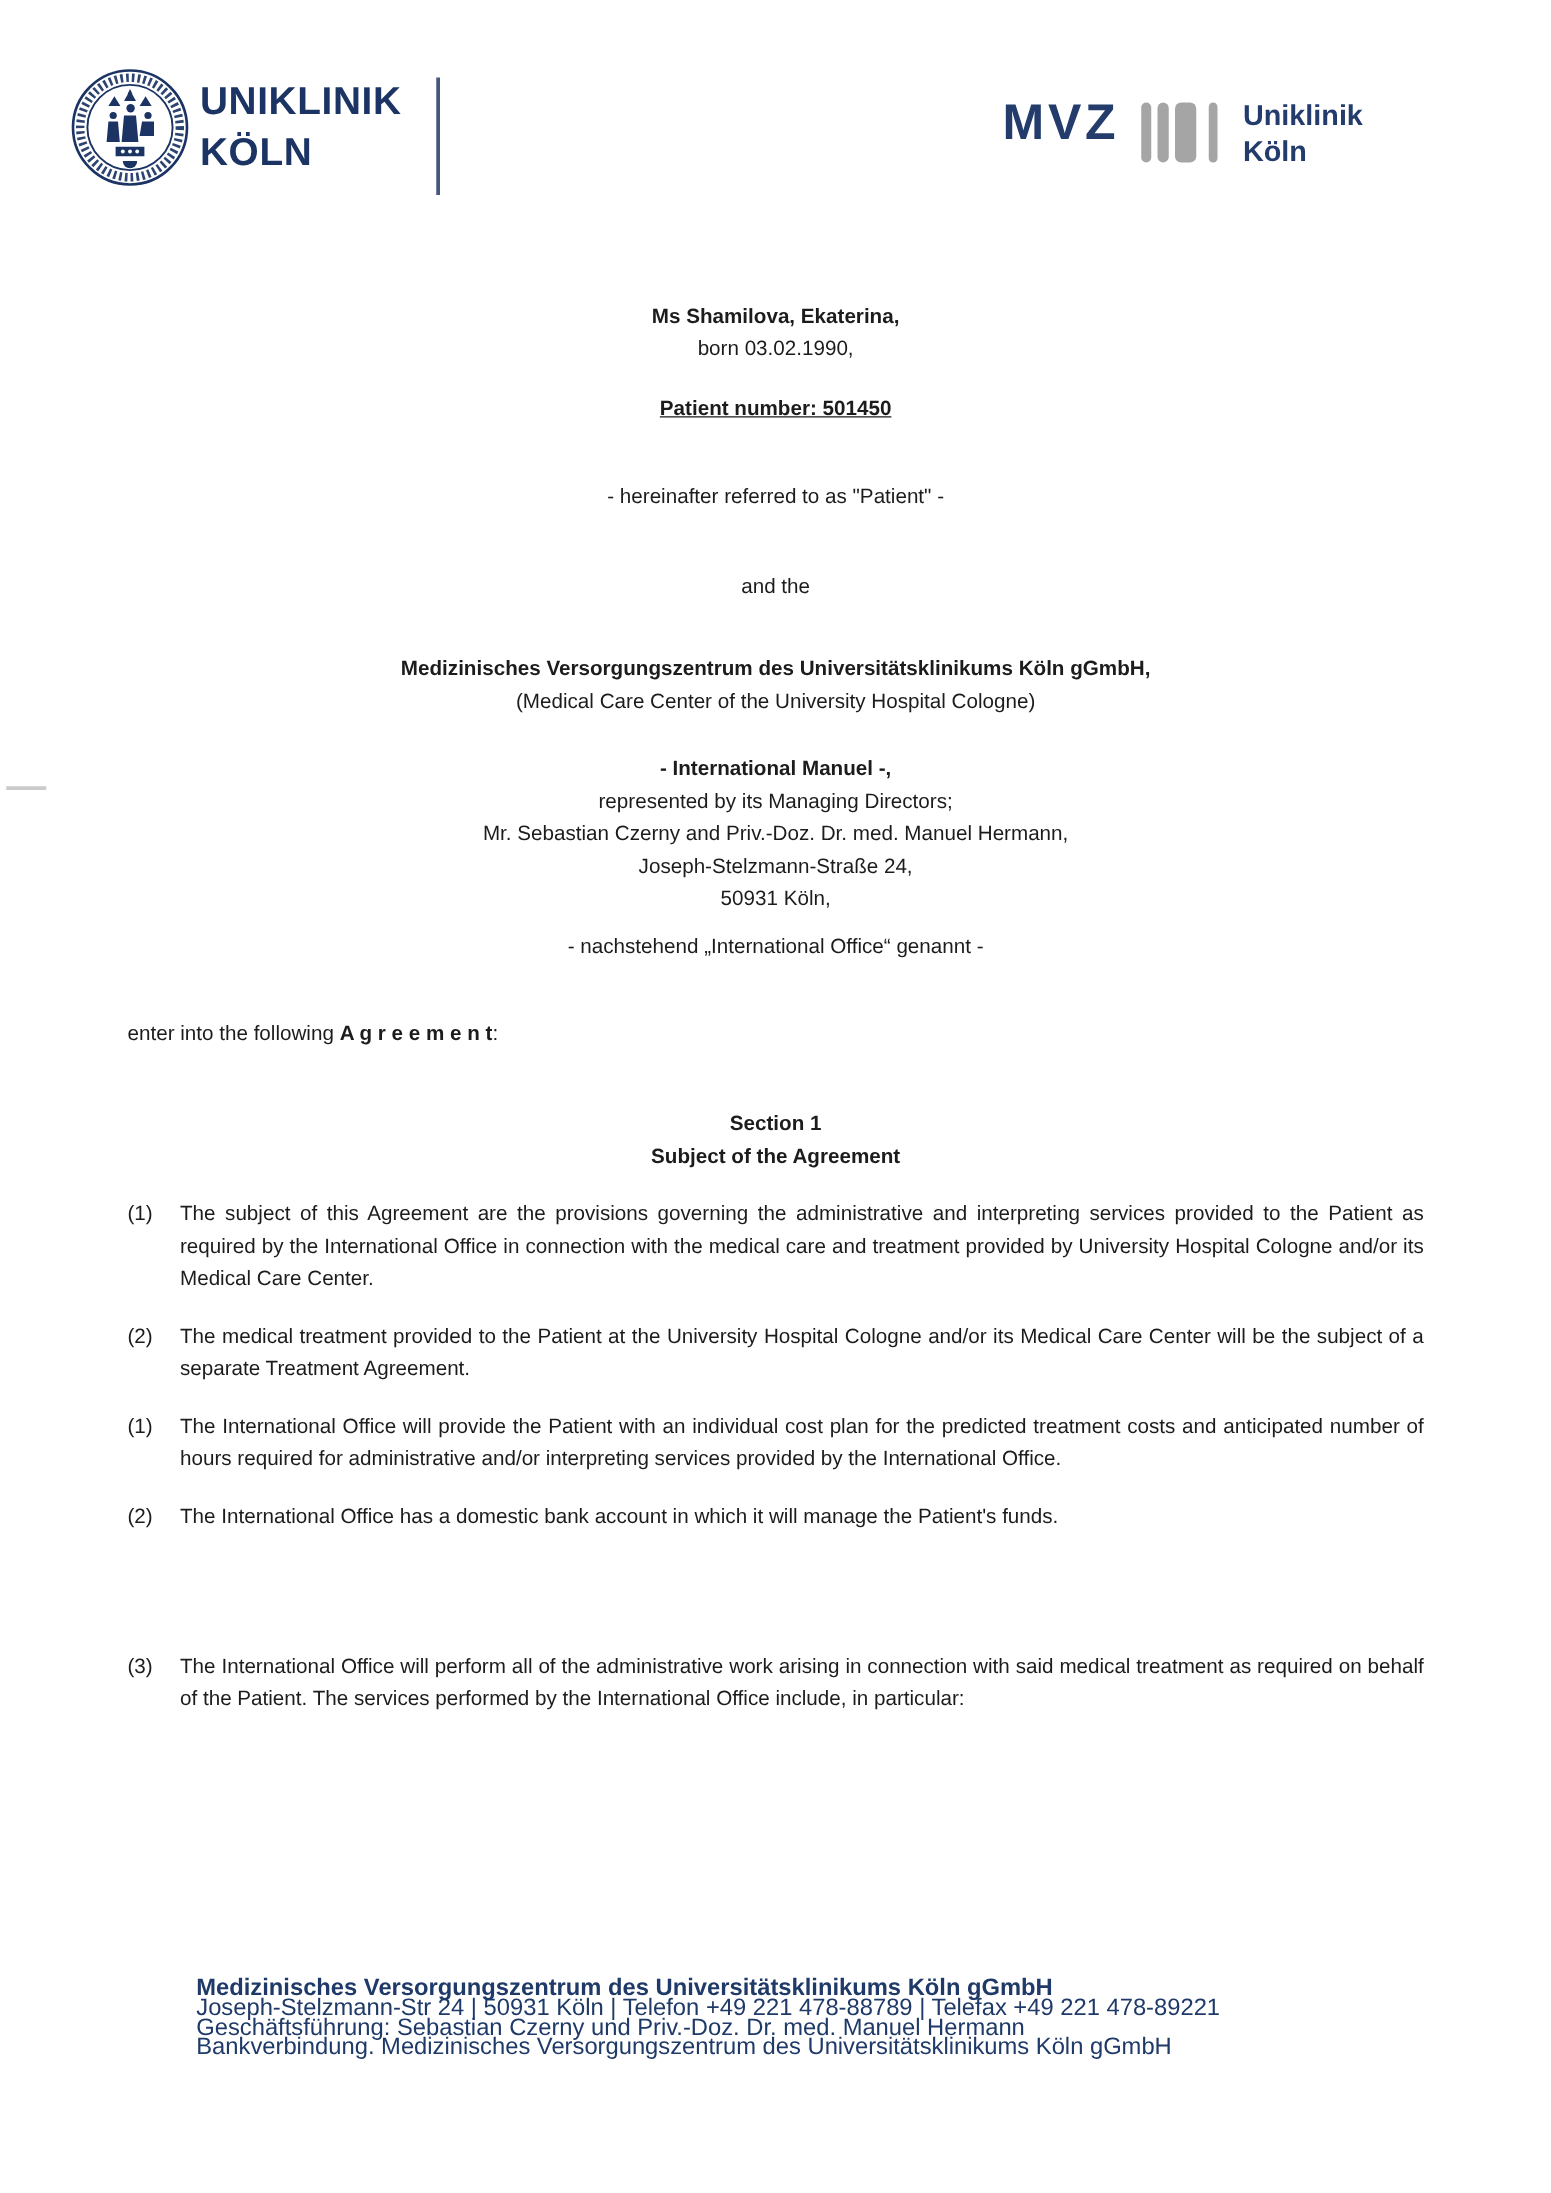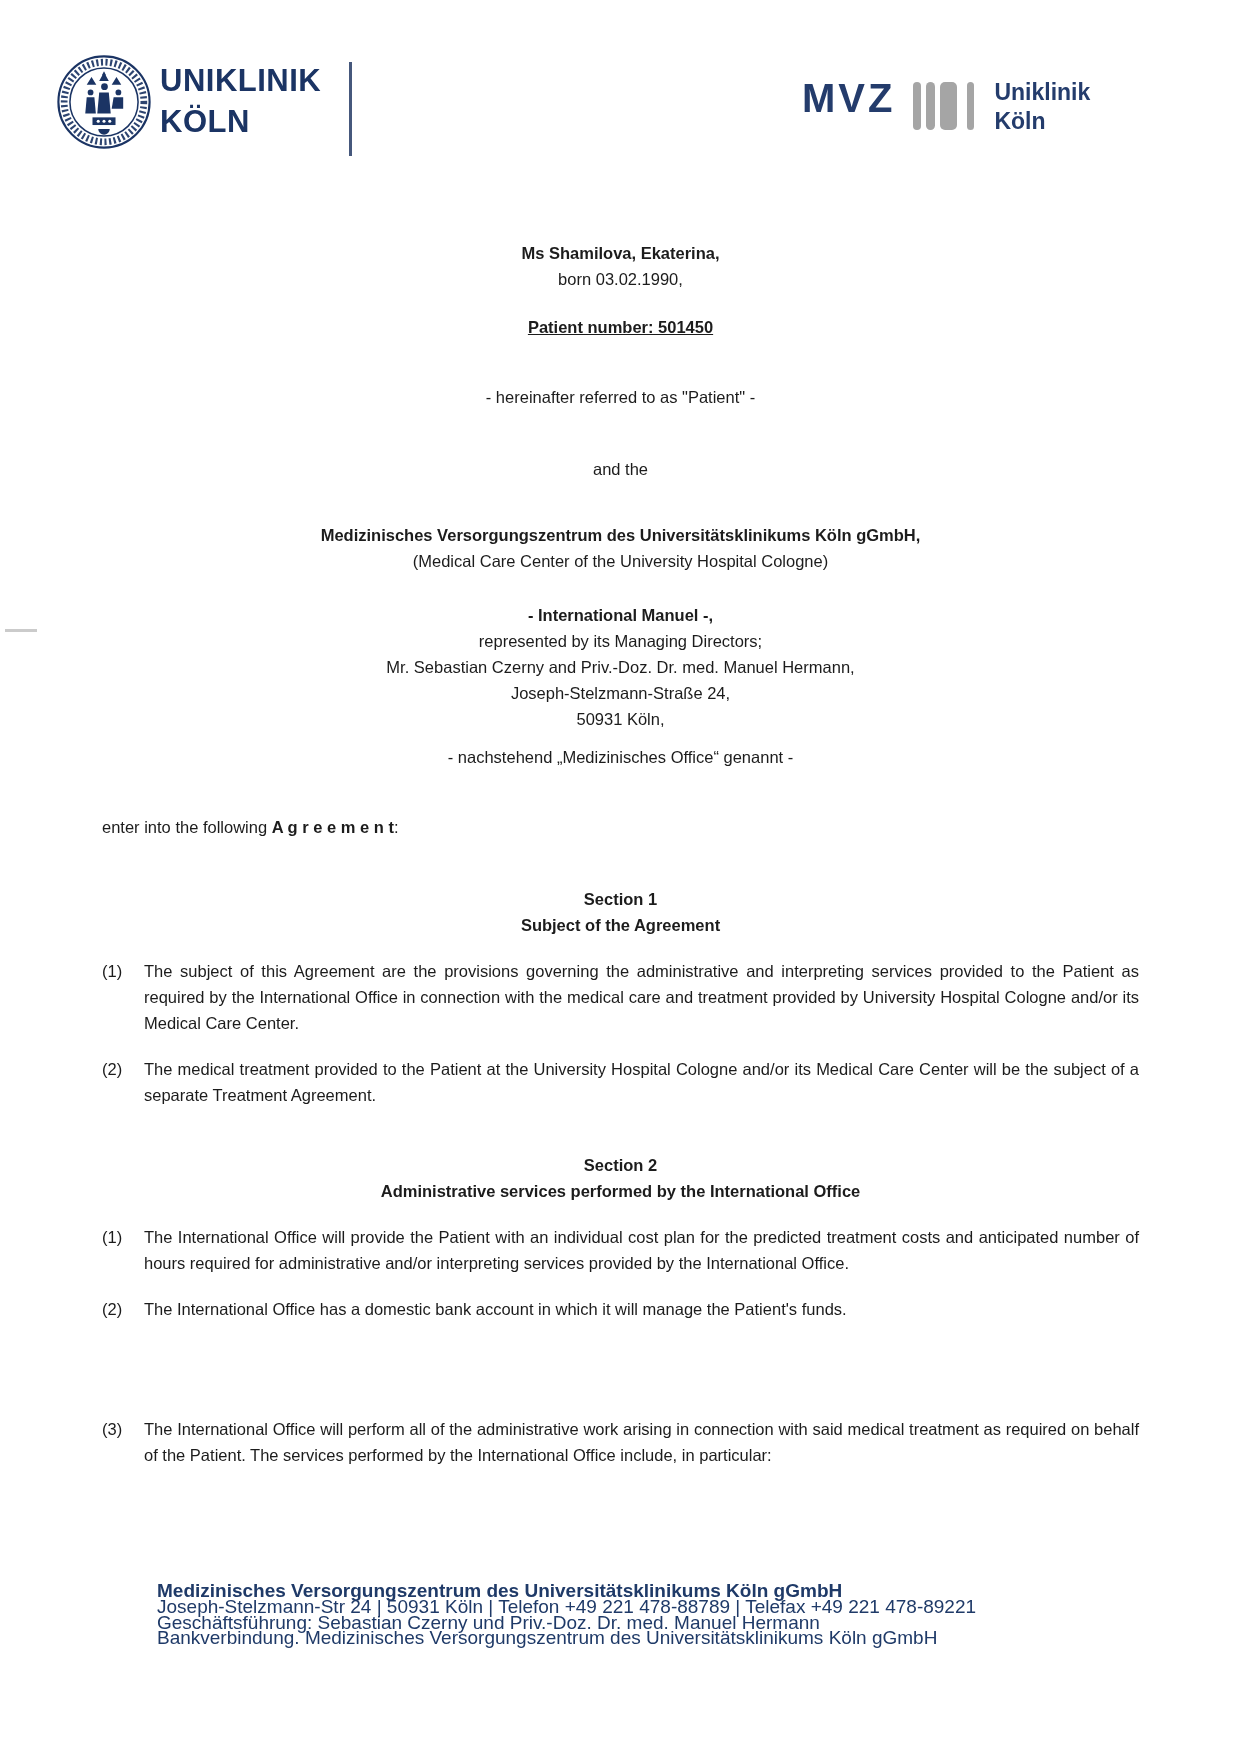--- a/index.html
+++ b/index.html
@@ -6,20 +6,21 @@
   html, body { background: #ffffff; }
   .page {
     position: relative;
     width: 1241px;
     height: 1754px;
     margin: 0 auto;
     background: #ffffff;
     font-family: "Liberation Sans", sans-serif;
     color: #1c1c1c;
     overflow: hidden;
+    border-radius: 17px;
   }
 
   
   .header { position: relative; height: 155px; }
   .seal { position: absolute; left: 56px; top: 54px; width: 96px; height: 96px; }
   .uk-wordmark {
     position: absolute; left: 160px; top: 60px;
     font-weight: bold; font-size: 31px; line-height: 41px;
     letter-spacing: 0.5px; color: #1b3464;
   }
@@ -148,42 +149,38 @@
 
     <div class="center bold org-name">Medizinisches Versorgungszentrum des Universitätsklinikums Köln gGmbH,</div>
     <div class="center">(Medical Care Center of the University Hospital Cologne)</div>
 
     <div class="center bold office-line">- International Manuel -,</div>
     <div class="center">represented by its Managing Directors;</div>
     <div class="center">Mr. Sebastian Czerny and Priv.-Doz. Dr. med. Manuel Hermann,</div>
     <div class="center">Joseph-Stelzmann-Straße 24,</div>
     <div class="center">50931 Köln,</div>
 
-    <div class="center nachstehend">- nachstehend „Medizinisches Office“ genannt -</div>
+    <div class="center nachstehend">- nachstehend „International Office“ genannt -</div>
 
     <div class="intro"><span>enter into the following </span><span class="bold">A g r e e m e n t</span><span>:</span></div>
 
     <div class="section-heading first">
       <div>Section 1</div>
       <div>Subject of the Agreement</div>
     </div>
 
     <div class="para">
       <span class="pnum">(1)</span>
       <span class="ptext">The subject of this Agreement are the provisions governing the administrative and interpreting services provided to the Patient as required by the International Office in connection with the medical care and treatment provided by University Hospital Cologne and/or its Medical Care Center.</span>
     </div>
     <div class="para">
       <span class="pnum">(2)</span>
       <span class="ptext">The medical treatment provided to the Patient at the University Hospital Cologne and/or its Medical Care Center will be the subject of a separate Treatment Agreement.</span>
     </div>
 
-    <div class="section-heading">
-      <div>Section 2</div>
-      <div>Administrative services performed by the International Office</div>
-    </div>
 
     <div class="para">
       <span class="pnum">(1)</span>
       <span class="ptext">The International Office will provide the Patient with an individual cost plan for the predicted treatment costs and anticipated number of hours required for administrative and/or interpreting services provided by the International Office.</span>
     </div>
     <div class="para">
       <span class="pnum">(2)</span>
       <span class="ptext">The International Office has a domestic bank account in which it will manage the Patient's funds.</span>
     </div>
     <div class="para gap-large">

